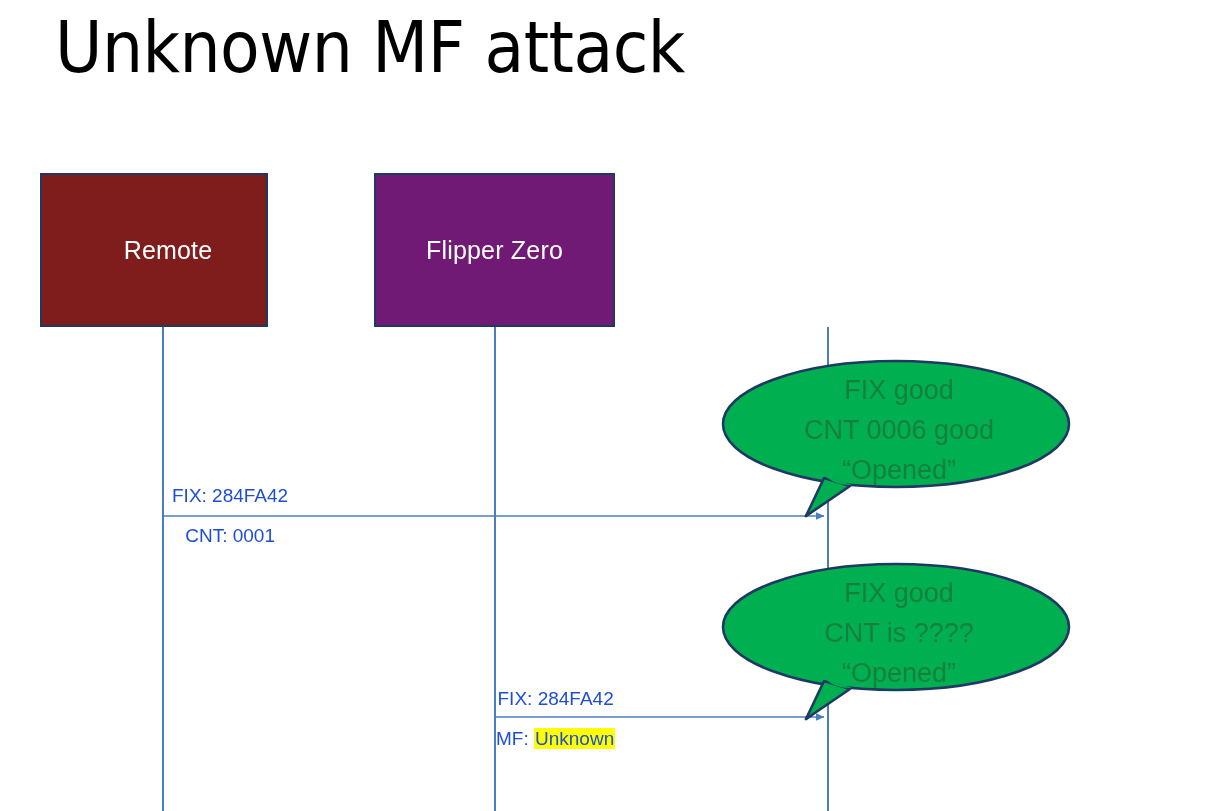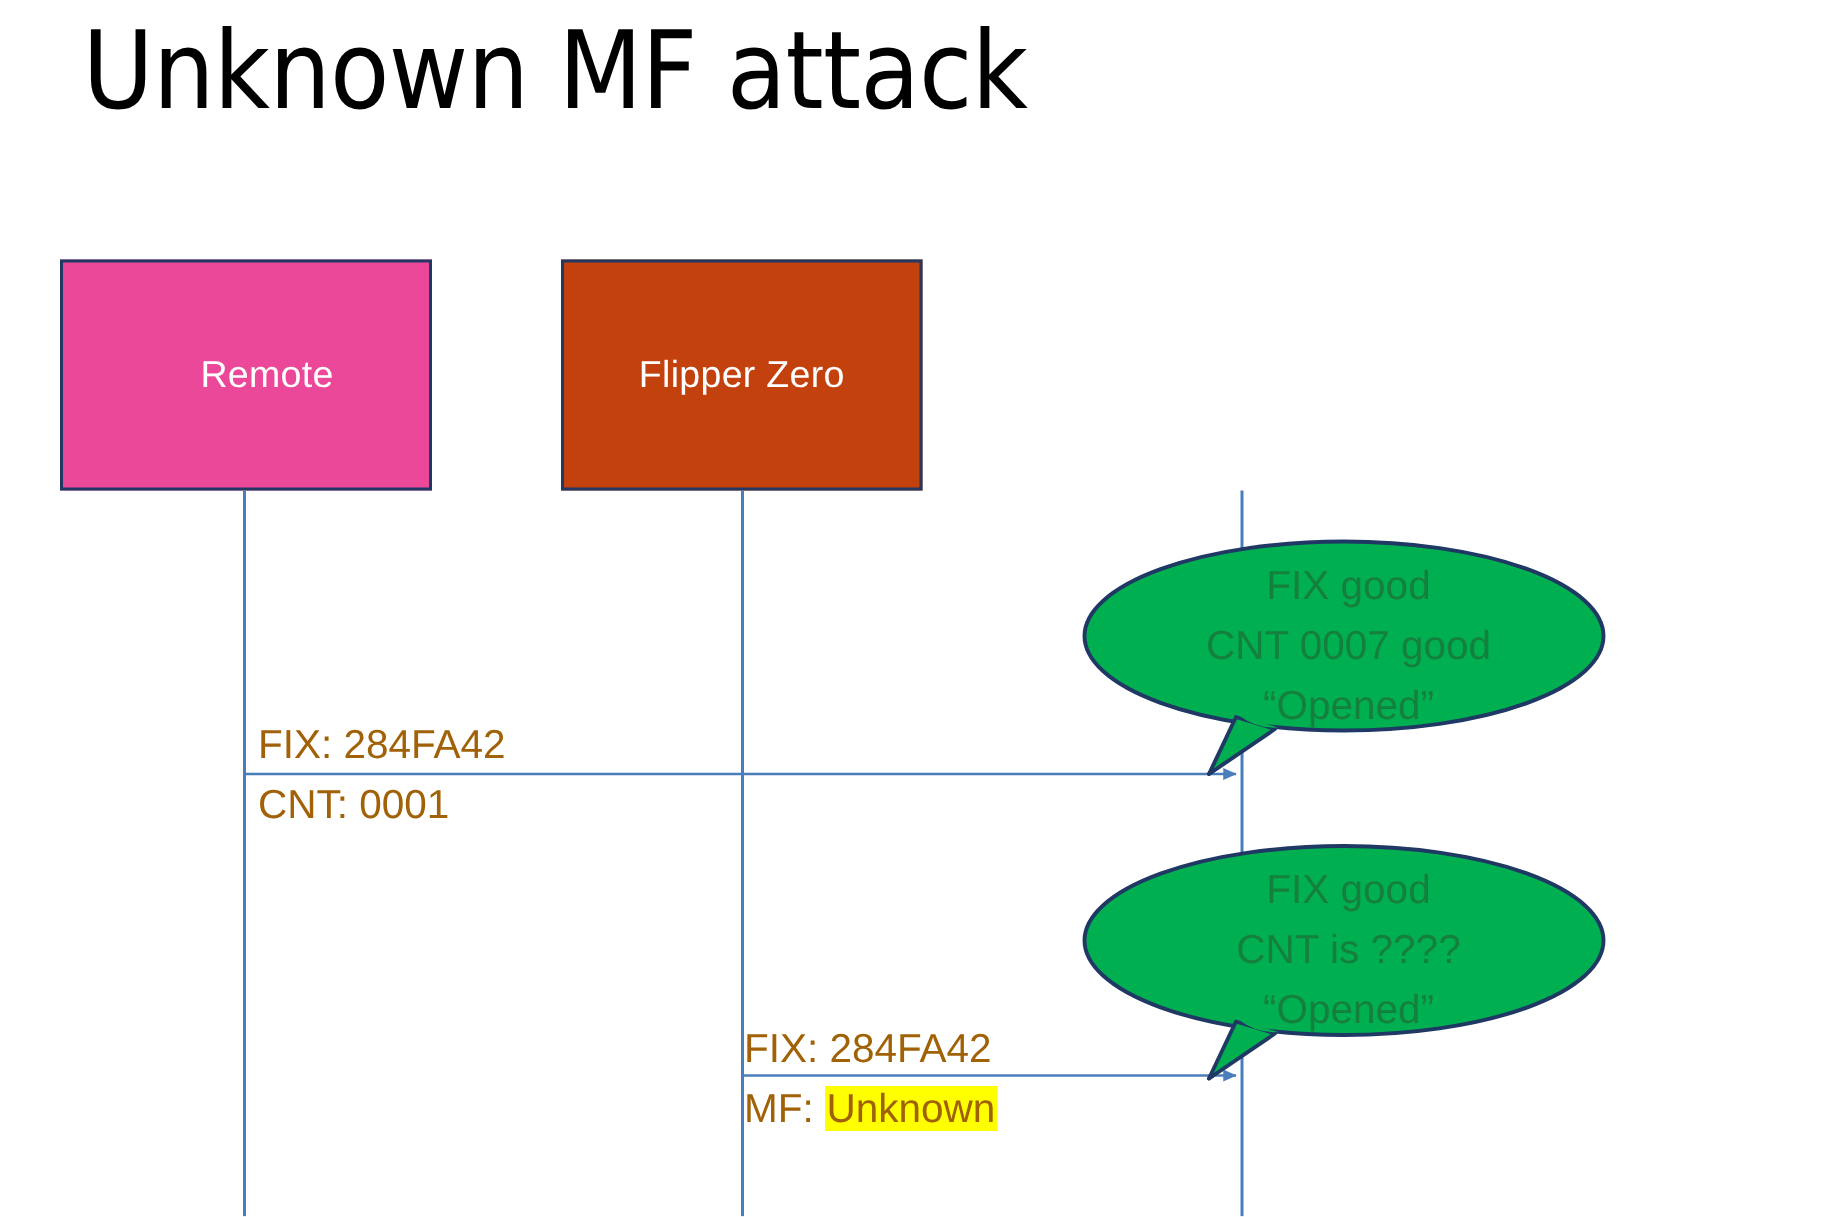--- a/index.html
+++ b/index.html
@@ -39,22 +39,22 @@
     box-sizing: border-box;
     border: 2px solid #1F3864;
     display: flex;
     align-items: center;
     justify-content: center;
     color: #ffffff;
     font-size: 25px;
     font-weight: 400;
     letter-spacing: 0.2px;
   }
-  #actor-remote   { left: 40px;  top: 173px; width: 248px; height: 154px; background: #ec4899; padding-left: 28px; }
-  #actor-flipper  { left: 374px; top: 173px; width: 241px; height: 154px; background: #c2410c; }
+  #actor-remote   { left: 40px;  top: 173px; width: 228px; height: 154px; background: #7f1d1d; padding-left: 28px; }
+  #actor-flipper  { left: 374px; top: 173px; width: 241px; height: 154px; background: #701a75; }
   #actor-receiver { left: 708px; top: 173px; width: 240px; height: 154px; background: #00B050; }
 
   
   .lifeline {
     position: absolute;
     width: 2px;
     background: #4A7EBB;
     top: 327px;
     height: 484px;
   }
@@ -67,24 +67,25 @@
     position: absolute;
     left: 0; top: 0;
     width: 1216px;
     height: 811px;
     pointer-events: none;
   }
 
   
   .msg-text {
     position: absolute;
-    color: #a16207;
-    font-size: 27px;
+    color: #1d4ed8;
+    font-size: 19px;
     line-height: 40px;
     white-space: nowrap;
+    text-align: center;
   }
   #msg1-text { left: 172px; top: 476px; }
   #msg2-text { left: 496px; top: 679px; }
 
   .hl {
     background: #FFFF00;
     padding: 0 1px;
   }
   .squiggle {
     text-decoration: underline;
@@ -160,21 +161,21 @@
 
   <div class="callout" id="callout-1">
     <svg class="callout-svg" width="358" height="162" viewBox="0 0 358 162">
       <path d="M 108 126 L 86 158 L 122 130 Z" fill="#00B050" stroke="#1F3864" stroke-width="2.6" stroke-linejoin="round"></path>
       <ellipse cx="176" cy="66" rx="173" ry="63" fill="#00B050" stroke="#1F3864" stroke-width="2.6"></ellipse>
       <path d="M 104 120 L 86 158 L 130 128 Z" fill="#00B050" stroke="#1F3864" stroke-width="2.6" stroke-linejoin="round"></path>
       <path d="M 106 119 Q 118 128 132 127" fill="#00B050" stroke="none"></path>
     </svg>
     <div class="callout-text">
       <div>FIX good</div>
-      <div>CNT 0007 good</div>
+      <div>CNT 0006 good</div>
       <div>“Opened”</div>
     </div>
   </div>
 
   <div class="callout" id="callout-2">
     <svg class="callout-svg" width="358" height="162" viewBox="0 0 358 162">
       <path d="M 108 126 L 86 158 L 122 130 Z" fill="#00B050" stroke="#1F3864" stroke-width="2.6" stroke-linejoin="round"></path>
       <ellipse cx="176" cy="66" rx="173" ry="63" fill="#00B050" stroke="#1F3864" stroke-width="2.6"></ellipse>
       <path d="M 104 120 L 86 158 L 130 128 Z" fill="#00B050" stroke="#1F3864" stroke-width="2.6" stroke-linejoin="round"></path>
       <path d="M 106 119 Q 118 128 132 127" fill="#00B050" stroke="none"></path>

